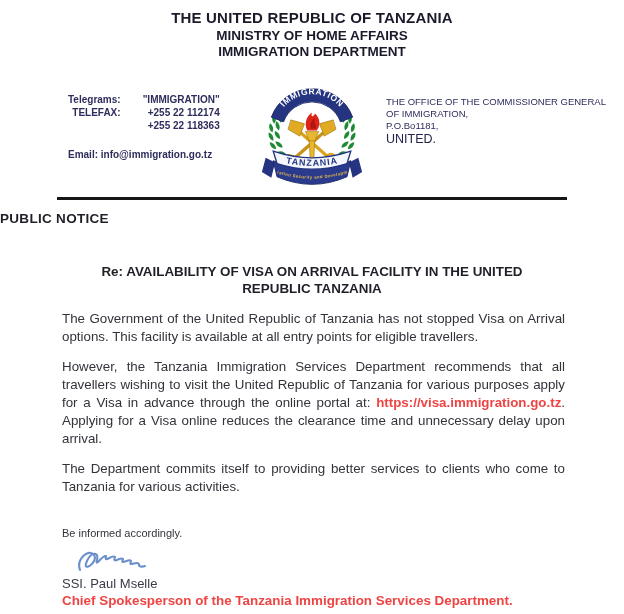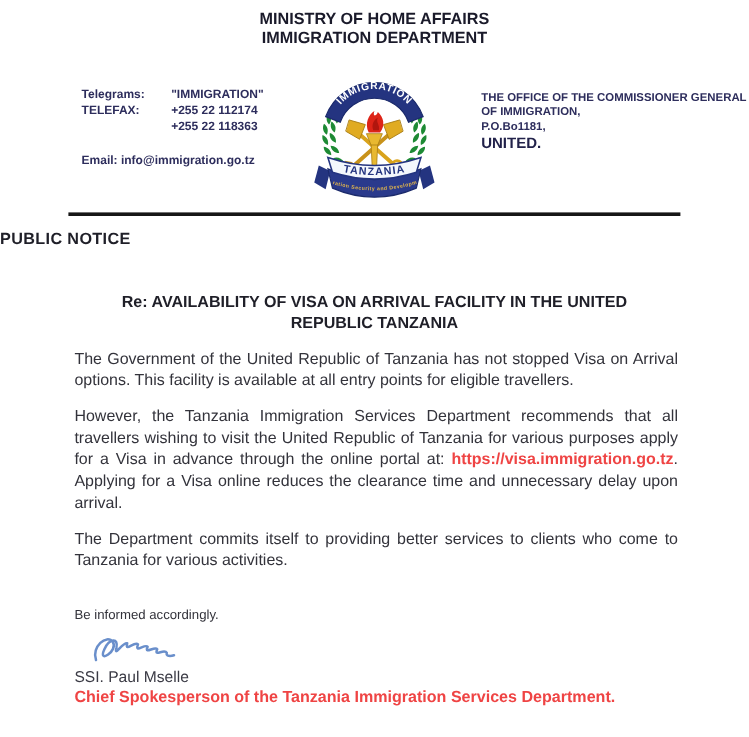--- a/index.html
+++ b/index.html
@@ -13,28 +13,28 @@
   }
   .hdr { text-align:center; font-weight:bold; color:#1a1a2a; }
   .hdr-1 { font-size:15px; line-height:20px; letter-spacing:.2px; }
   .hdr-2, .hdr-3 { font-size:13.5px; line-height:16px; }
 
   .letterhead { position:relative; height:133px; margin-top:4px; }
   .contact {
     position:absolute; left:68px; top:29px;
     font-size:10px; font-weight:bold; color:#2d2d5c; line-height:13px;
   }
-  .contact table { border-collapse:collapse; }
+  .contact table { border-collapse:collapse;text-align:right; }
   .contact td { padding:0; font-size:10px; font-weight:bold; color:#2d2d5c; line-height:13px; vertical-align:top;}
   .contact td.val { padding-left:22px; }
   .contact .email { margin-top:16px; }
 
   .office {
-    position:absolute; left:401px; top:32px;
-    font-size:9.5px; font-weight:bold; color:#2d2d5c; line-height:12px;
+    position:absolute; left:386px; top:32px;
+    font-size:9.5px; font-weight:normal; color:#2d2d5c; line-height:12px;
   }
   .office .city { font-size:12.5px; line-height:15px; color:#22224a; }
 
   .emblem { position:absolute; left:260px; top:22px; width:104px; height:104px; }
 
   .rule { width:510px; height:3px; background:#161616; margin:0 auto; }
 
   .notice-title {
     text-align:left; font-weight:bold; color:#1f1f28;
     font-size:13.5px; line-height:17px; margin-top:10px; letter-spacing:.3px;
@@ -54,20 +54,21 @@
   .closing { font-size:11px; line-height:18px; margin-top:28px; color:#33333b; }
   .signature { margin-top:4px; margin-left:14px; display:block; }
   .sig-name { font-size:13px; line-height:16px; color:#3a3a44; }
   .sig-title { font-size:13.4px; line-height:17px; font-weight:bold; }
 </style>
 </head>
 <body>
 
 <div class="page">
 
+  <div class="hdr hdr-1">THE UNITED REPUBLIC OF TANZANIA</div>
   <div class="hdr hdr-2">MINISTRY OF HOME AFFAIRS</div>
   <div class="hdr hdr-3">IMMIGRATION DEPARTMENT</div>
 
   <div class="letterhead">
 
     <div class="contact">
       <table>
         <tbody>
             <tr>
           <td>Telegrams:</td>

